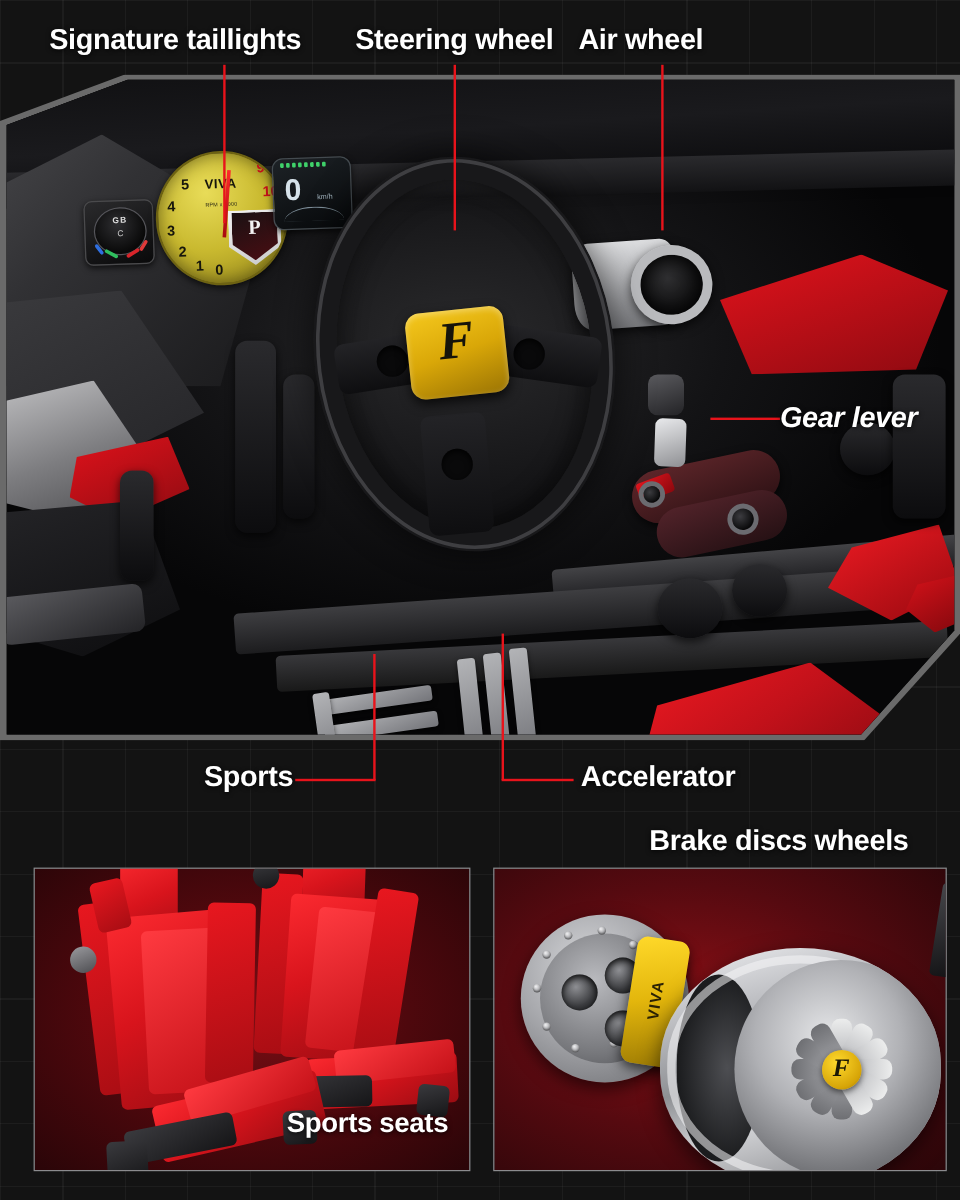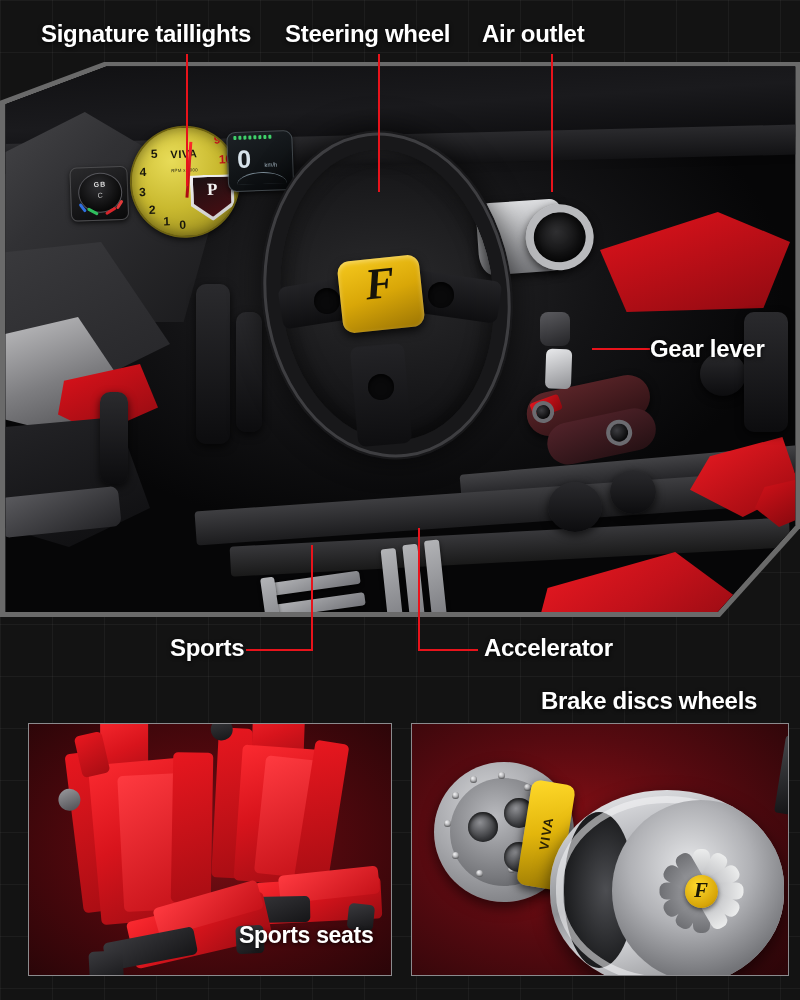--- a/index.html
+++ b/index.html
@@ -551,23 +551,23 @@
     background:radial-gradient(ellipse at 60% 50%, #4d4e52 0%, #1b1c1e 70%);
   }
 </style>
 </head>
 <body>
 
 <div id="page">
 
   <div class="callout" style="left:41px; top:20px;">Signature taillights</div>
 
-  <div class="callout" style="left:285px; top:20px;">Steering wheel</div>
-
-  <div class="callout" style="left:482px; top:20px;">Air outlet</div>
+  <div class="callout" style="left:296px; top:20px;">Steering wheel</div>
+
+  <div class="callout" style="left:482px; top:20px;">Air wheel</div>
 
   <div class="leader-v" style="left:186px; top:54px; height:132px;"></div>
   <div class="leader-v" style="left:378px; top:54px; height:138px;"></div>
   <div class="leader-v" style="left:551px; top:54px; height:138px;"></div>
 
   <div id="hero-frame">
     <div id="hero-photo">
 
       <div class="blk dash-hood"></div>
       <div class="blk dash-lip"></div>
@@ -685,21 +685,21 @@
       <div class="pedal" id="pedal-accel">
         <div class="pedal-bar" style="left:2px;  top:0;  width:15px; height:88px;"></div>
         <div class="pedal-bar" style="left:24px; top:-2px; width:15px; height:88px;"></div>
         <div class="pedal-bar" style="left:46px; top:-4px; width:15px; height:88px;"></div>
       </div>
 
     </div>
   </div>
 
   <div class="leader-h" style="left:592px; top:348px; width:58px;"></div>
-  <div class="callout" style="left:650px; top:335px;">Gear lever</div>
+  <div class="callout" style="left:650px; top:335px;font-style:italic;">Gear lever</div>
 
   <div class="leader-v" style="left:311px; top:545px; height:105px;"></div>
   <div class="leader-h" style="left:246px; top:649px; width:67px;"></div>
   <div class="callout" style="left:170px; top:634px;">Sports</div>
 
   <div class="leader-v" style="left:418px; top:528px; height:122px;"></div>
   <div class="leader-h" style="left:418px; top:649px; width:60px;"></div>
   <div class="callout" style="left:541px; top:687px;">Brake discs wheels</div>
 
   <div class="callout" style="left:484px; top:634px;">Accelerator</div>

